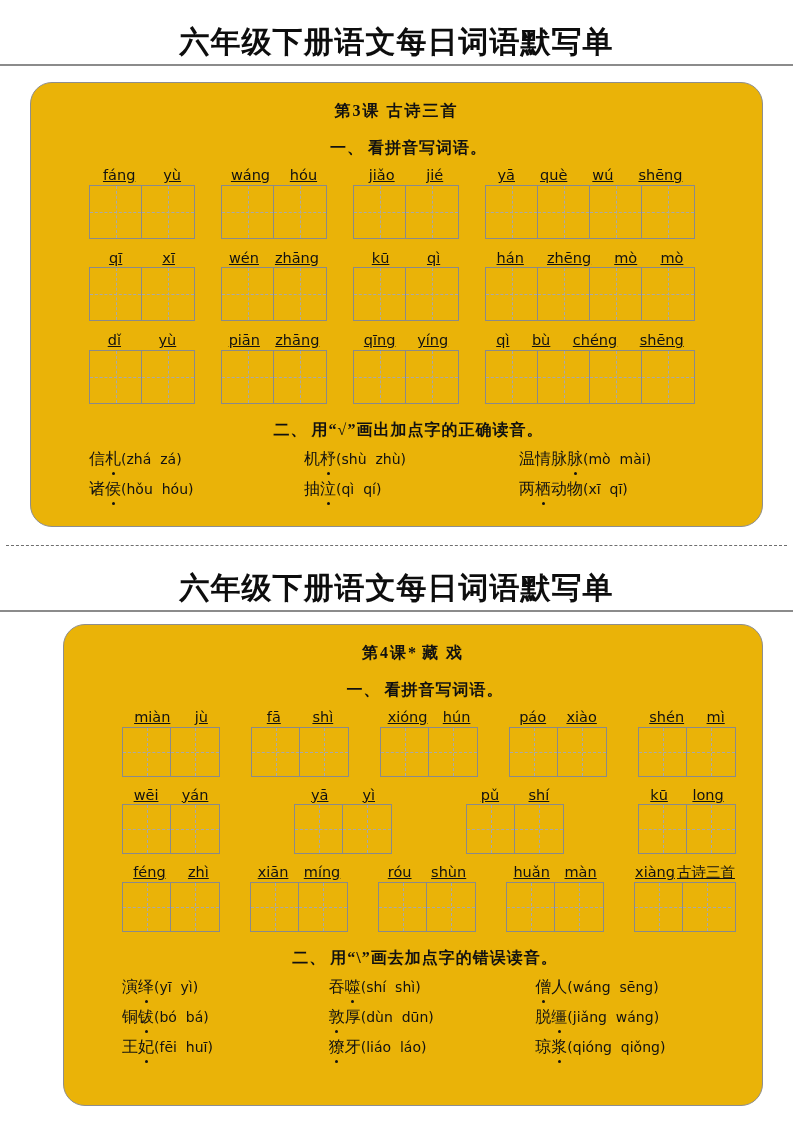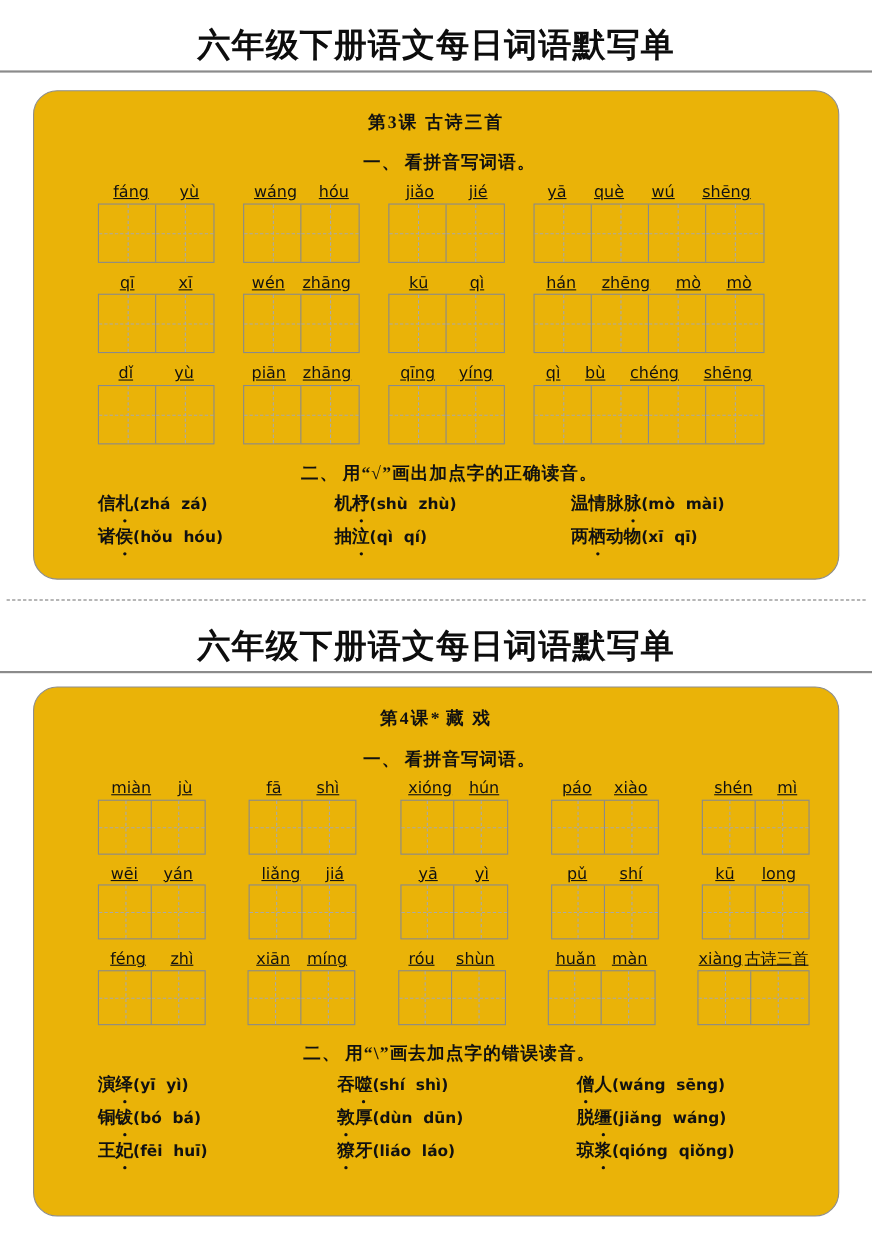--- a/index.html
+++ b/index.html
@@ -45,21 +45,21 @@
     position: absolute;
     left: 30px;
     right: 30px;
     top: 82px;
     bottom: 18px;
     border: 1.5px solid #8e8e8e;
     border-radius: 22px;
     box-sizing: border-box;
     background: #eab308;
   }
-  .page-2 .card { top: 78px; bottom: 0; }
+  .page-2 .card { top: 78px; bottom: 0; margin-left: 33px; }
 
   .lesson-head {
     text-align: center;
     font-family: "Liberation Serif", "DejaVu Serif", serif;
     font-weight: bold;
     font-size: 16px;
     letter-spacing: 2px;
     margin-top: 18px;
   }
   .lesson-head .star { letter-spacing: 0; }
@@ -139,21 +139,20 @@
   }
   .choice-row {
     display: flex;
     margin-bottom: 6px;
   }
   .choice-item {
     font-family: "Liberation Serif", "DejaVu Serif", serif;
     font-size: 16px;
     white-space: nowrap;
     line-height: 1.5;
-    font-weight: bold;
   }
   .choice-item .py {
     font-family: "DejaVu Sans", sans-serif;
     font-size: 14px;
   }
   .dotted {
     position: relative;
     display: inline-block;
   }
   .dotted::after {
@@ -427,30 +426,20 @@
               <span>wēi</span>
               <span>yán</span>
             </div>
             <div class="boxes">
               <div class="cell"></div>
               <div class="cell"></div>
             </div>
           </div>
           <div class="word-group">
             <div class="pinyin">
-              <span>liǎng</span>
-              <span>jiá</span>
-            </div>
-            <div class="boxes">
-              <div class="cell"></div>
-              <div class="cell"></div>
-            </div>
-          </div>
-          <div class="word-group">
-            <div class="pinyin">
               <span>yā</span>
               <span>yì</span>
             </div>
             <div class="boxes">
               <div class="cell"></div>
               <div class="cell"></div>
             </div>
           </div>
           <div class="word-group">
             <div class="pinyin">

